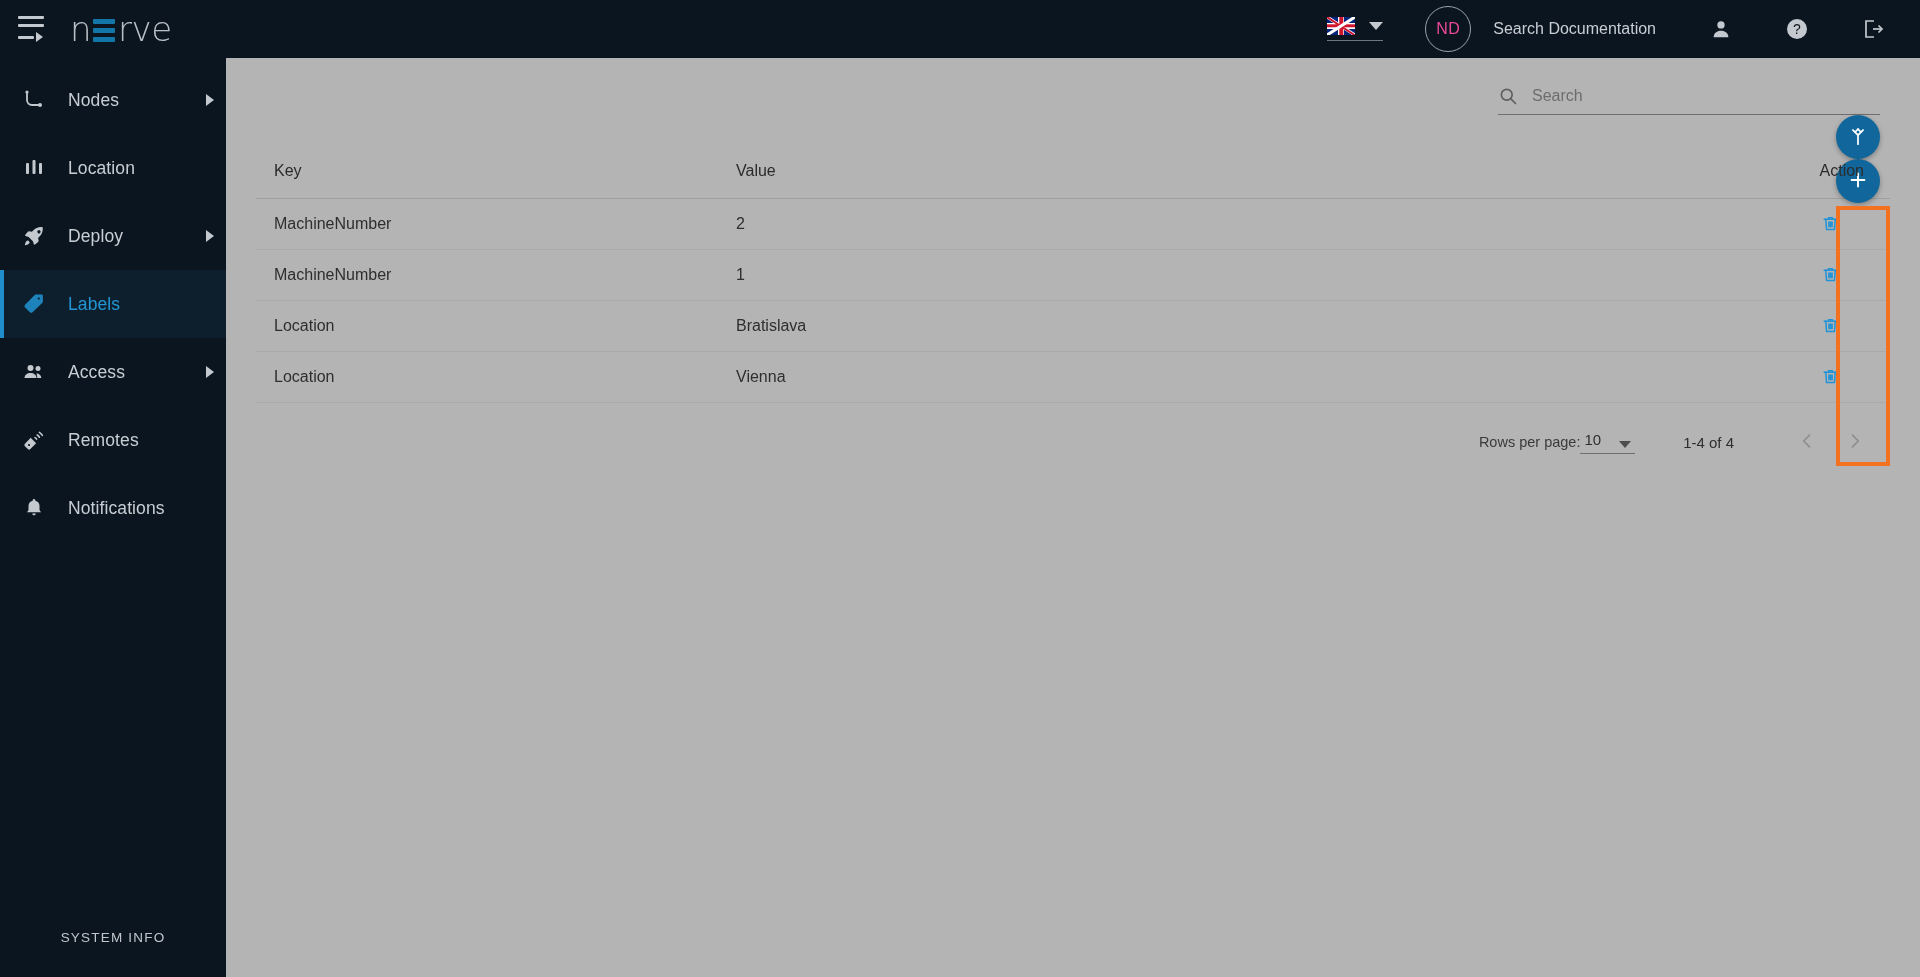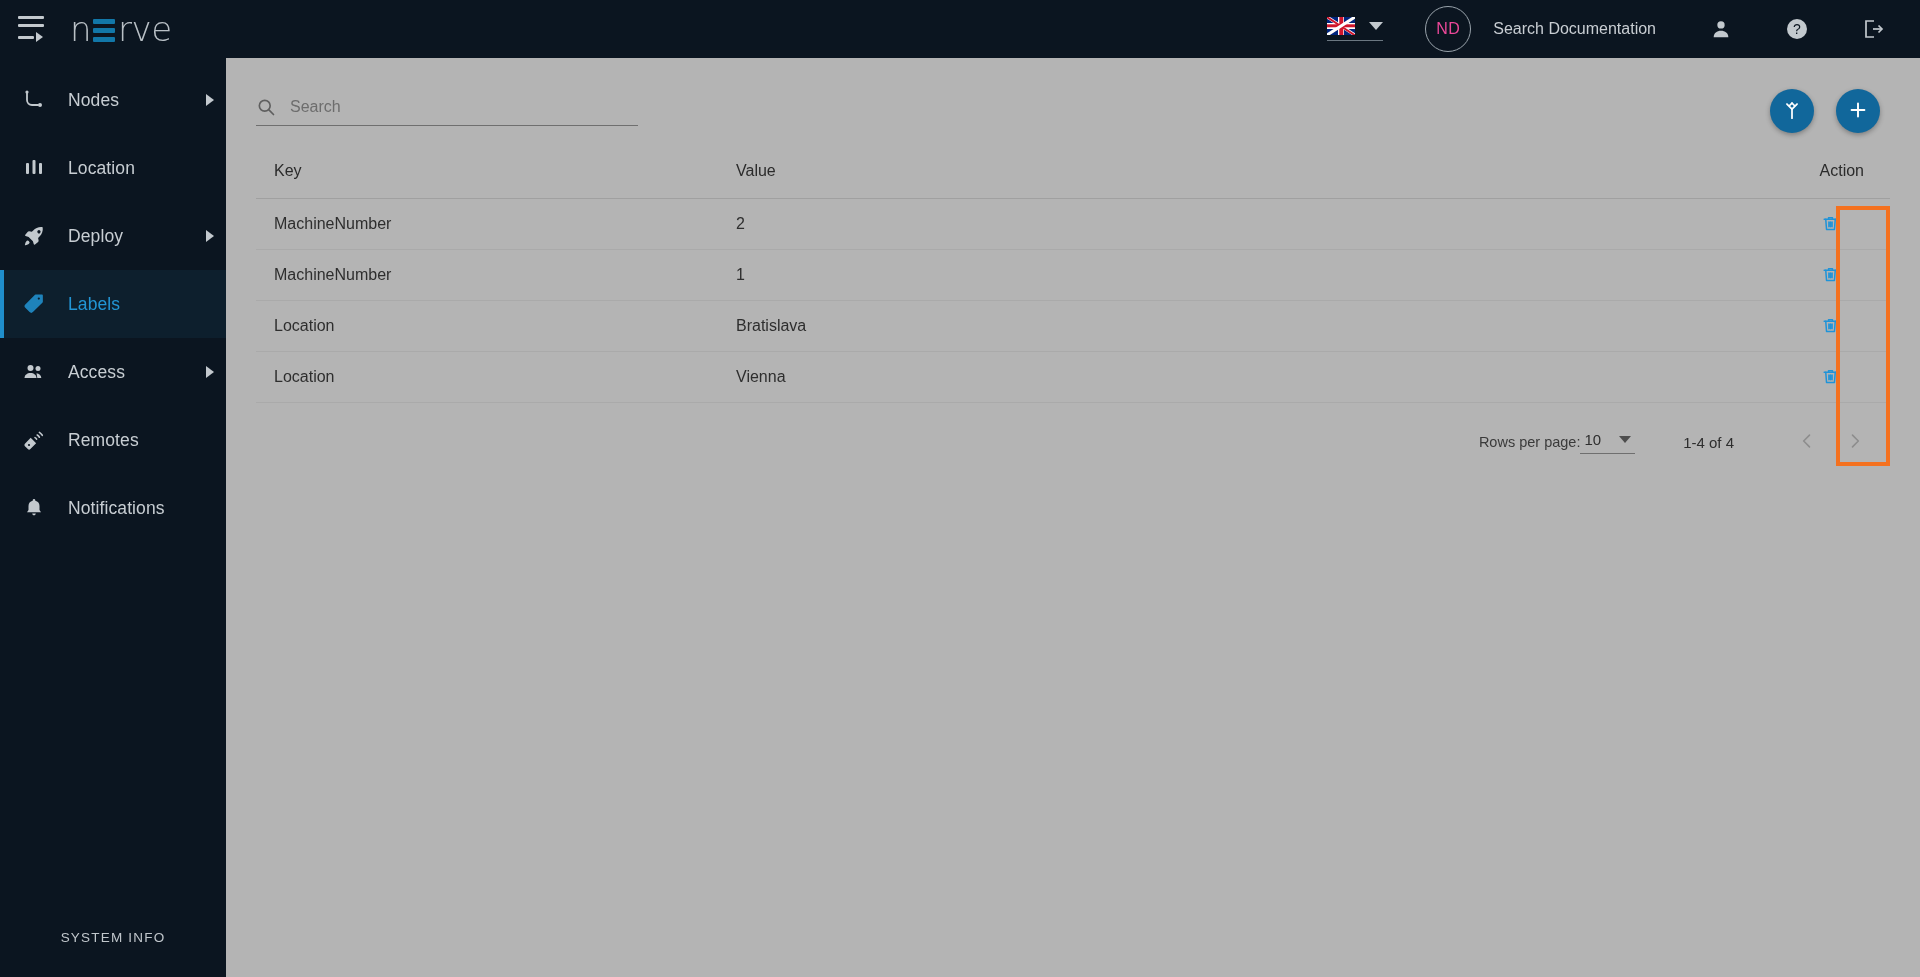--- a/index.html
+++ b/index.html
@@ -251,23 +251,24 @@
   .main {
     flex: 1;
     background: #b4b4b4;
     padding: 0;
     position: relative;
     min-width: 0;
   }
 
   .toolbar {
     display: flex;
-    align-items: center;
+    align-items: flex-end;
     padding: 28px 40px 0 30px;
     height: 78px;
+    flex-direction: column;
   }
   .search-box {
     display: flex;
     align-items: center;
     gap: 14px;
     width: 382px;
     border-bottom: 1px solid #6f6f6f;
     padding-bottom: 8px;
   }
   .search-box .mag { color: #5f5f5f; display:flex; }
@@ -355,21 +356,21 @@
     align-items: center;
     justify-content: flex-end;
     gap: 0;
     padding: 22px 30px 0 0;
     font-size: 14.5px;
     color: #3a3a3a;
   }
   .pg-label { }
   .pg-select {
     display: flex;
-    align-items: center;
+    align-items: flex-end;
     gap: 18px;
     border-bottom: 1px solid #6f6f6f;
     padding: 0 4px 5px 4px;
     margin-right: 48px;
     cursor: pointer;
   }
   .pg-select .v { font-size: 15px; color: #2e2e2e; }
   .pg-caret {
     width: 0; height: 0;
     border-left: 6px solid transparent;

